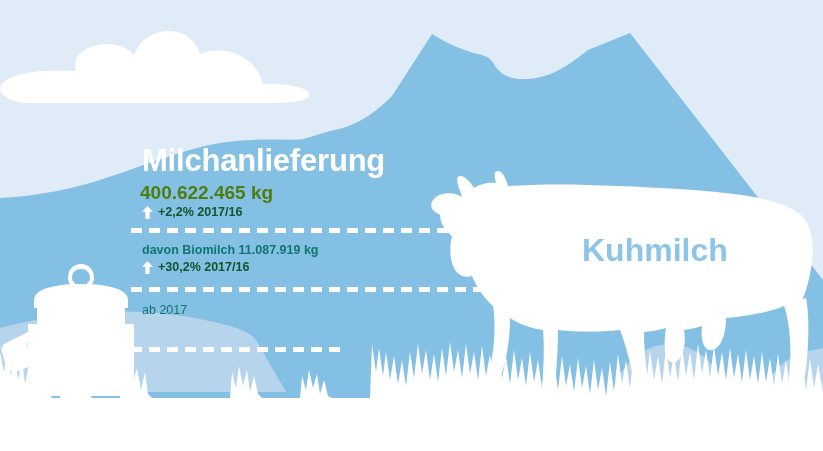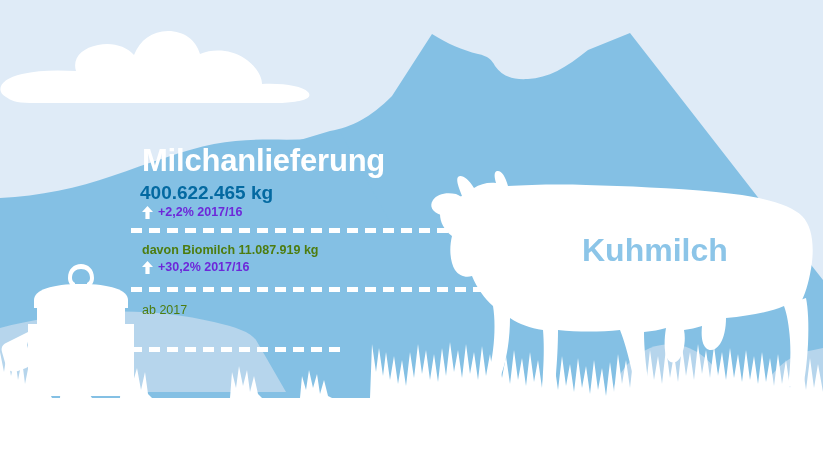--- a/index.html
+++ b/index.html
@@ -37,47 +37,47 @@
     color: #ffffff;
     letter-spacing: -0.2px;
     line-height: 1;
     white-space: nowrap;
   }
   .bigvalue {
     position: absolute;
     left: 140px; top: 183px;
     font-size: 19px;
     font-weight: bold;
-    color: #0369a1;
+    color: #4d7c0f;
     line-height: 1;
     white-space: nowrap;
   }
   .delta-row {
     position: absolute;
     display: flex;
     align-items: center;
     gap: 5px;
-    color: #6d28d9;
+    color: #14532d;
     font-weight: bold;
     white-space: nowrap;
   }
   .delta-row.r1 { left: 142px; top: 205px; font-size: 12.5px; }
   .delta-row.r2 { left: 142px; top: 260px; font-size: 12.5px; }
 
   .arrow-up {
     display: inline-block;
     width: 11px; height: 13px;
     position: relative;
     top: 0px;
   }
   .arrow-up svg { display: block; }
 
   .tier {
     position: absolute;
-    color: #4d7c0f;
+    color: #0f766e;
     font-weight: bold;
     font-size: 12.5px;
     line-height: 1.25;
     white-space: nowrap;
   }
   .tier.t2 { left: 142px; top: 243px; }
   .tier.t3 { left: 142px; top: 303px; }
   .tier .sub { font-weight: normal; }
 
   .cow-label {

